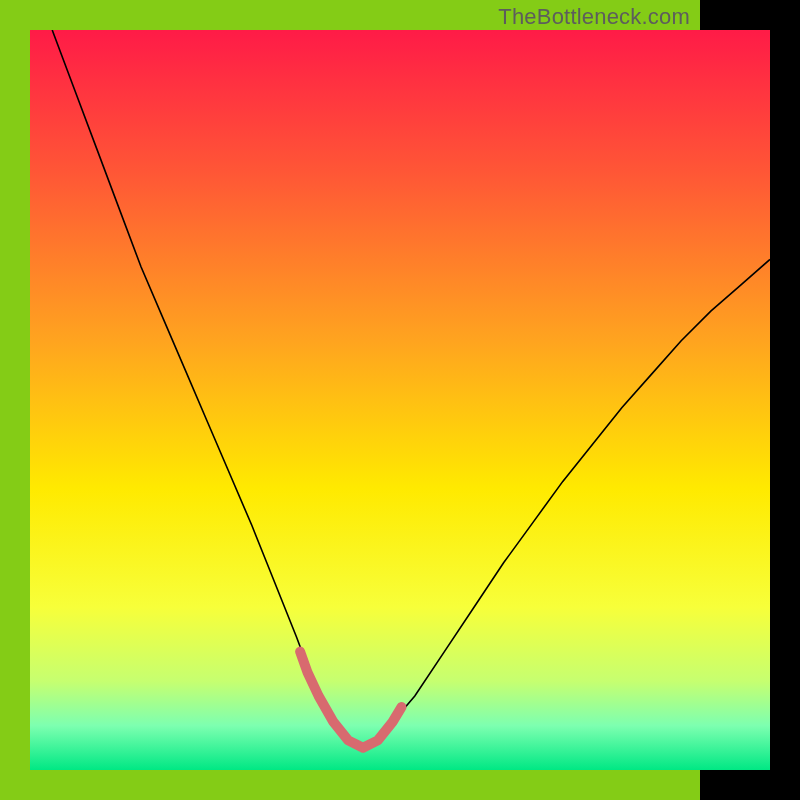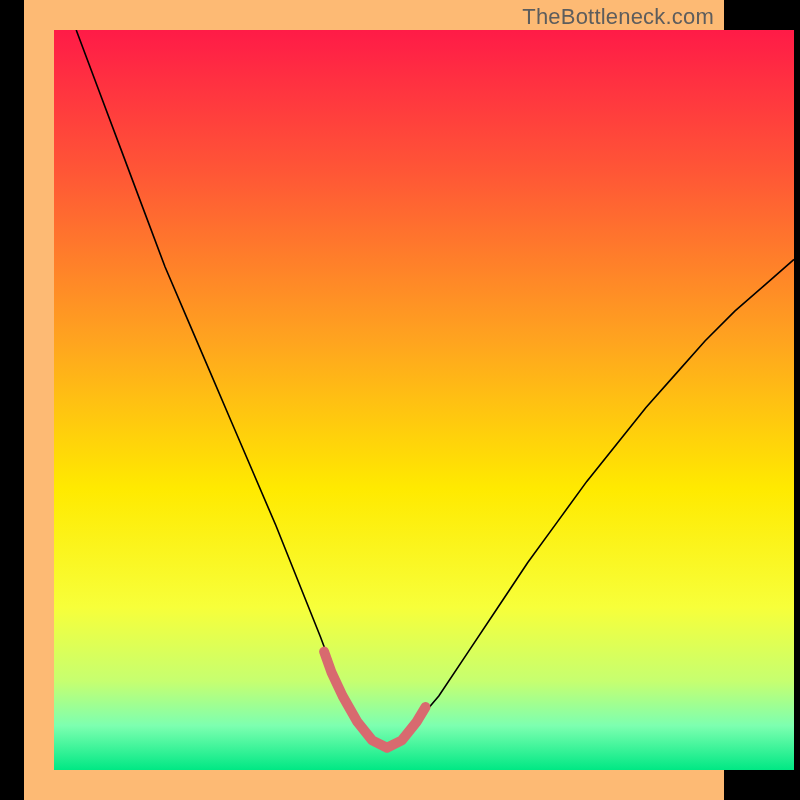--- a/index.html
+++ b/index.html
@@ -10,22 +10,21 @@
     background: #000;
     overflow: hidden;
     font-family: Arial, Helvetica, sans-serif;
   }
   .frame {
     position: absolute;
     top: 0;
     left: 0;
     width: 700px;
     height: 800px;
-    background: #fdba74;
-    margin-left: 24px;
+    background: #84cc16;
   }
   .watermark {
     position: absolute;
     top: 4px;
     right: 10px;
     color: #5d5d5d;
     font-size: 22px;
     font-weight: 400;
     letter-spacing: 0.2px;
     z-index: 10;

